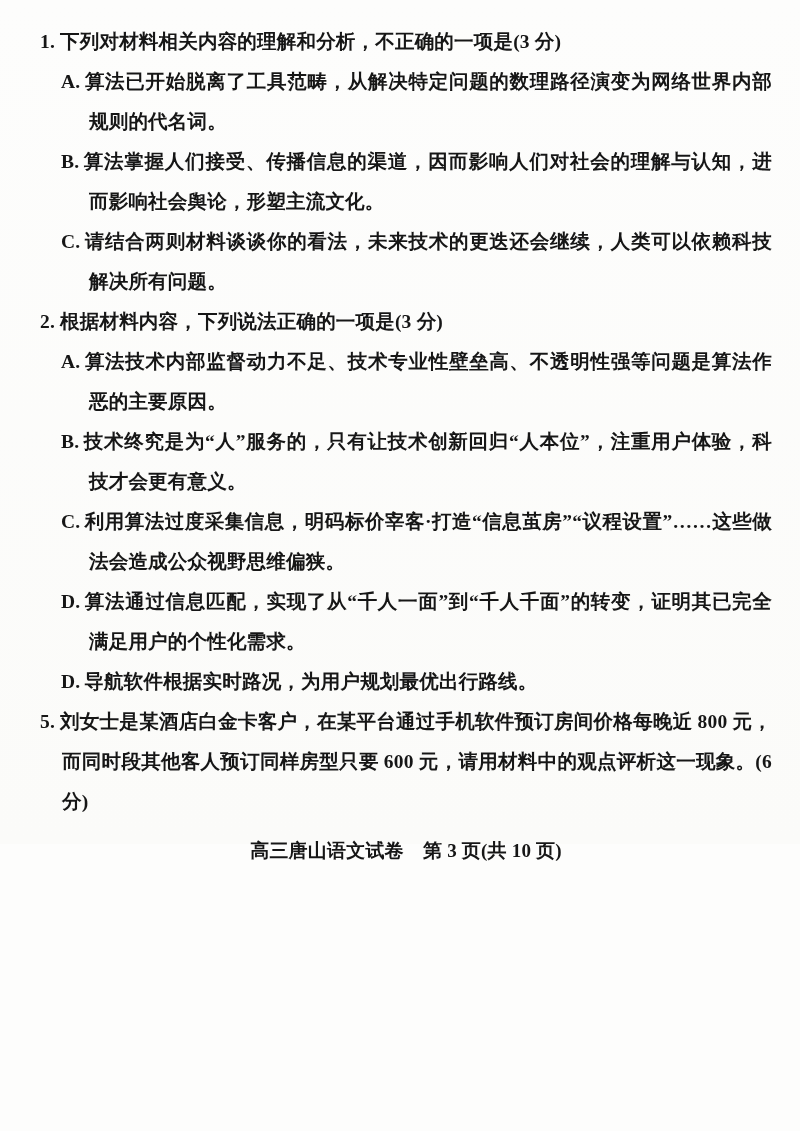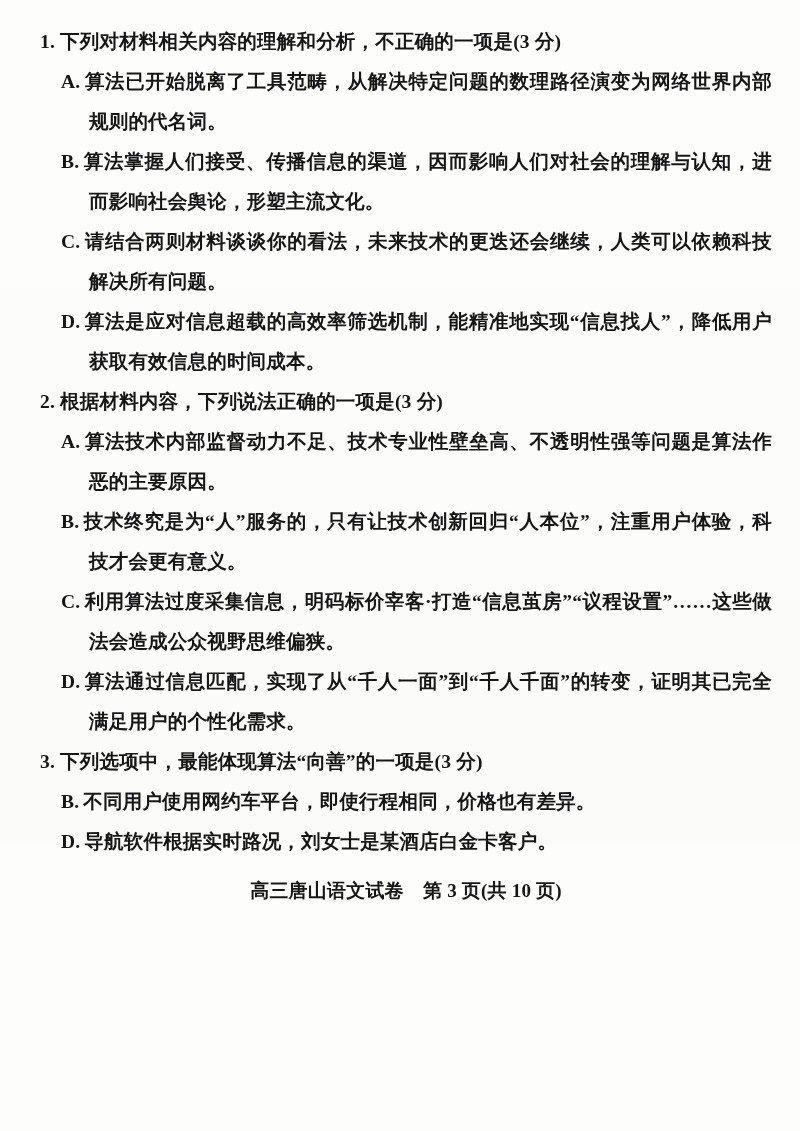--- a/index.html
+++ b/index.html
@@ -54,35 +54,35 @@
 <body>
 
 <div class="sheet">
   <div class="content">
 
     <div class="question">
       <div class="q-stem"><span class="q-num">1.</span><span>下列对材料相关内容的理解和分析，不正确的一项是(3 分)</span></div>
       <div class="option"><span class="opt-label">A.</span><span>算法已开始脱离了工具范畴，从解决特定问题的数理路径演变为网络世界内部规则的代名词。</span></div>
       <div class="option"><span class="opt-label">B.</span><span>算法掌握人们接受、传播信息的渠道，因而影响人们对社会的理解与认知，进而影响社会舆论，形塑主流文化。</span></div>
       <div class="option"><span class="opt-label">C.</span><span>请结合两则材料谈谈你的看法，未来技术的更迭还会继续，人类可以依赖科技解决所有问题。</span></div>
-      <div class="option"><span class="opt-label">D.</span><span>算法是应对信息超载的高效率筛选机制，能精准地实现“信息找人”，降低用户获取有效信息的时间成本。</span></div>
     </div>
 
     <div class="question">
       <div class="q-stem"><span class="q-num">2.</span><span>根据材料内容，下列说法正确的一项是(3 分)</span></div>
       <div class="option"><span class="opt-label">A.</span><span>算法技术内部监督动力不足、技术专业性壁垒高、不透明性强等问题是算法作恶的主要原因。</span></div>
       <div class="option"><span class="opt-label">B.</span><span>技术终究是为“人”服务的，只有让技术创新回归“人本位”，注重用户体验，科技才会更有意义。</span></div>
       <div class="option"><span class="opt-label">C.</span><span>利用算法过度采集信息，明码标价宰客·打造“信息茧房”“议程设置”……这些做法会造成公众视野思维偏狭。</span></div>
       <div class="option"><span class="opt-label">D.</span><span>算法通过信息匹配，实现了从“千人一面”到“千人千面”的转变，证明其已完全满足用户的个性化需求。</span></div>
     </div>
 
     <div class="question">
-      <div class="q-stem"><span class="q-num">3.</span><span>下列选项中，最能体现算法“向善”的一项是(3 分)</span></div>
-      <div class="option"><span class="opt-label">B.</span><span>不同用户使用网约车平台，即使行程相同，价格也有差异。</span></div>
-      <div class="option"><span class="opt-label">D.</span><span>导航软件根据实时路况，刘女士是某酒店白金卡客户。</span></div>
+      <div class="option"><span class="opt-label">D.</span><span>导航软件根据实时路况，为用户规划最优出行路线。</span></div>
     </div>
 
 
+    <div class="question">
+      <div class="q-stem"><span class="q-num">5.</span><span>刘女士是某酒店白金卡客户，在某平台通过手机软件预订房间价格每晚近 800 元，而同时段其他客人预订同样房型只要 600 元，请用材料中的观点评析这一现象。(6 分)</span></div>
+    </div>
 
     <div class="footer">高三唐山语文试卷　第 3 页(共 10 页)</div>
 
   </div>
 </div>
 
 </body></html>

